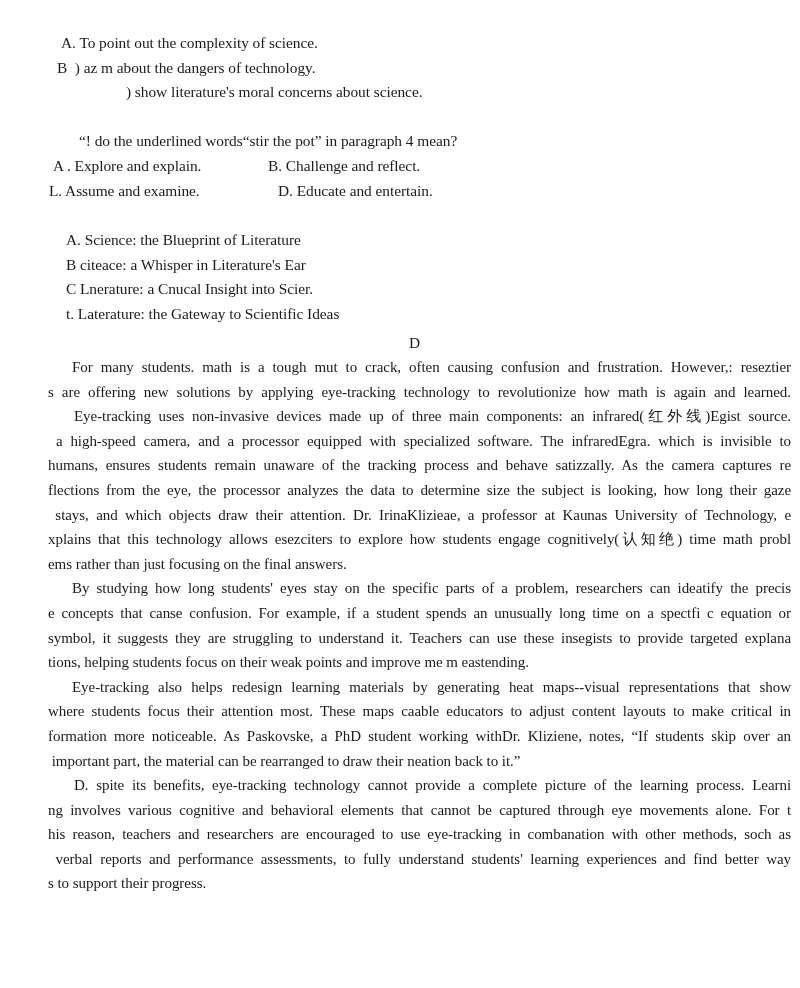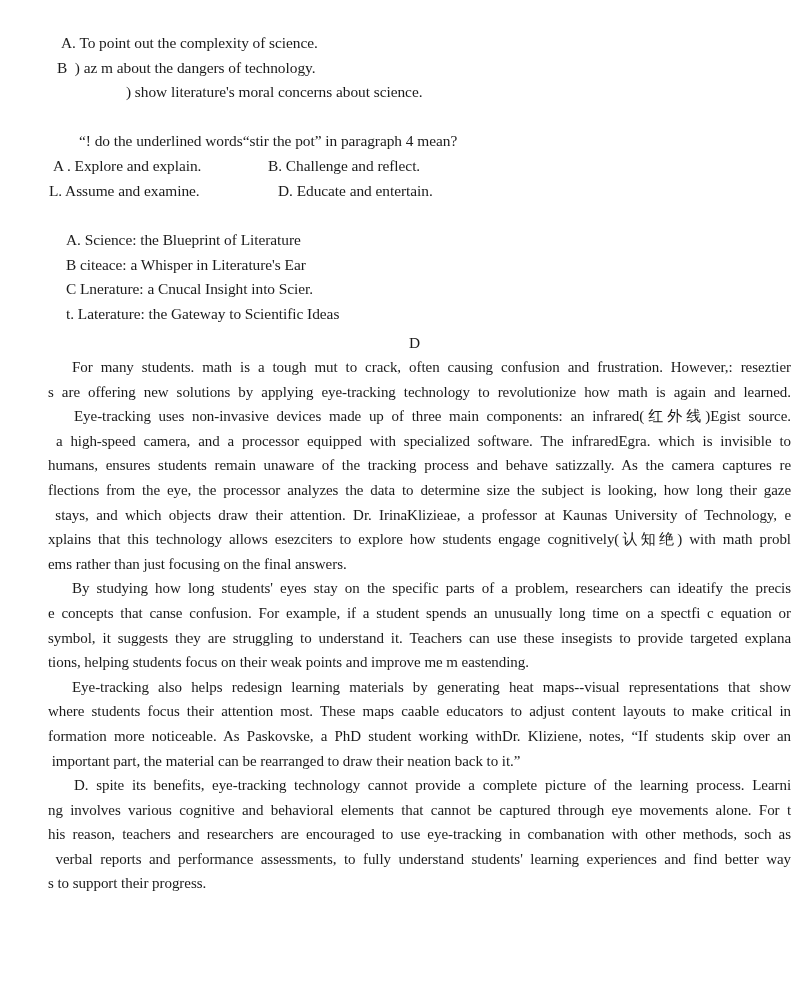--- a/index.html
+++ b/index.html
@@ -82,21 +82,21 @@
     <div class="ln body-line" style="left:56px; width:719px; top:357px;">For many students. math is a tough mut to crack, often causing confusion and frustration. However,: reseztier</div>
     <div class="ln body-line" style="top:382px;">s are offering new solutions by applying eye-tracking technology to revolutionize how math is again and learned.</div>
   </div>
 
   <div>
     <div class="ln body-line" style="left:58px; width:717px; top:406px;">Eye-tracking uses non-invasive devices made up of three main components: an infrared(红外线)Egist source.</div>
     <div class="ln body-line" style="top:431px;"> a high-speed camera, and a processor equipped with specialized software. The infraredEgra. which is invisible to</div>
     <div class="ln body-line" style="top:455px;">humans, ensures students remain unaware of the tracking process and behave satizzally. As the camera captures re</div>
     <div class="ln body-line" style="top:480px;">flections from the eye, the processor analyzes the data to determine size the subject is looking, how long their gaze</div>
     <div class="ln body-line" style="top:505px;"> stays, and which objects draw their attention. Dr. IrinaKlizieae, a professor at Kaunas University of Technology, e</div>
-    <div class="ln body-line" style="top:529px;">xplains that this technology allows esezciters to explore how students engage cognitively(认知绝) with math probl</div>
+    <div class="ln body-line" style="top:529px;">xplains that this technology allows esezciters to explore how students engage cognitively(认知绝) time math probl</div>
     <div class="ln body-line last" style="top:554px;">ems rather than just focusing on the final answers.</div>
   </div>
 
   <div>
     <div class="ln body-line" style="left:56px; width:719px; top:578px;">By studying how long students' eyes stay on the specific parts of a problem, researchers can ideatify the precis</div>
     <div class="ln body-line" style="top:603px;">e concepts that canse confusion. For example, if a student spends an unusually long time on a spectfi c equation or</div>
     <div class="ln body-line" style="top:628px;">symbol, it suggests they are struggling to understand it. Teachers can use these insegists to provide targeted explana</div>
     <div class="ln body-line last" style="top:652px;">tions, helping students focus on their weak points and improve me m eastending.</div>
   </div>
 

